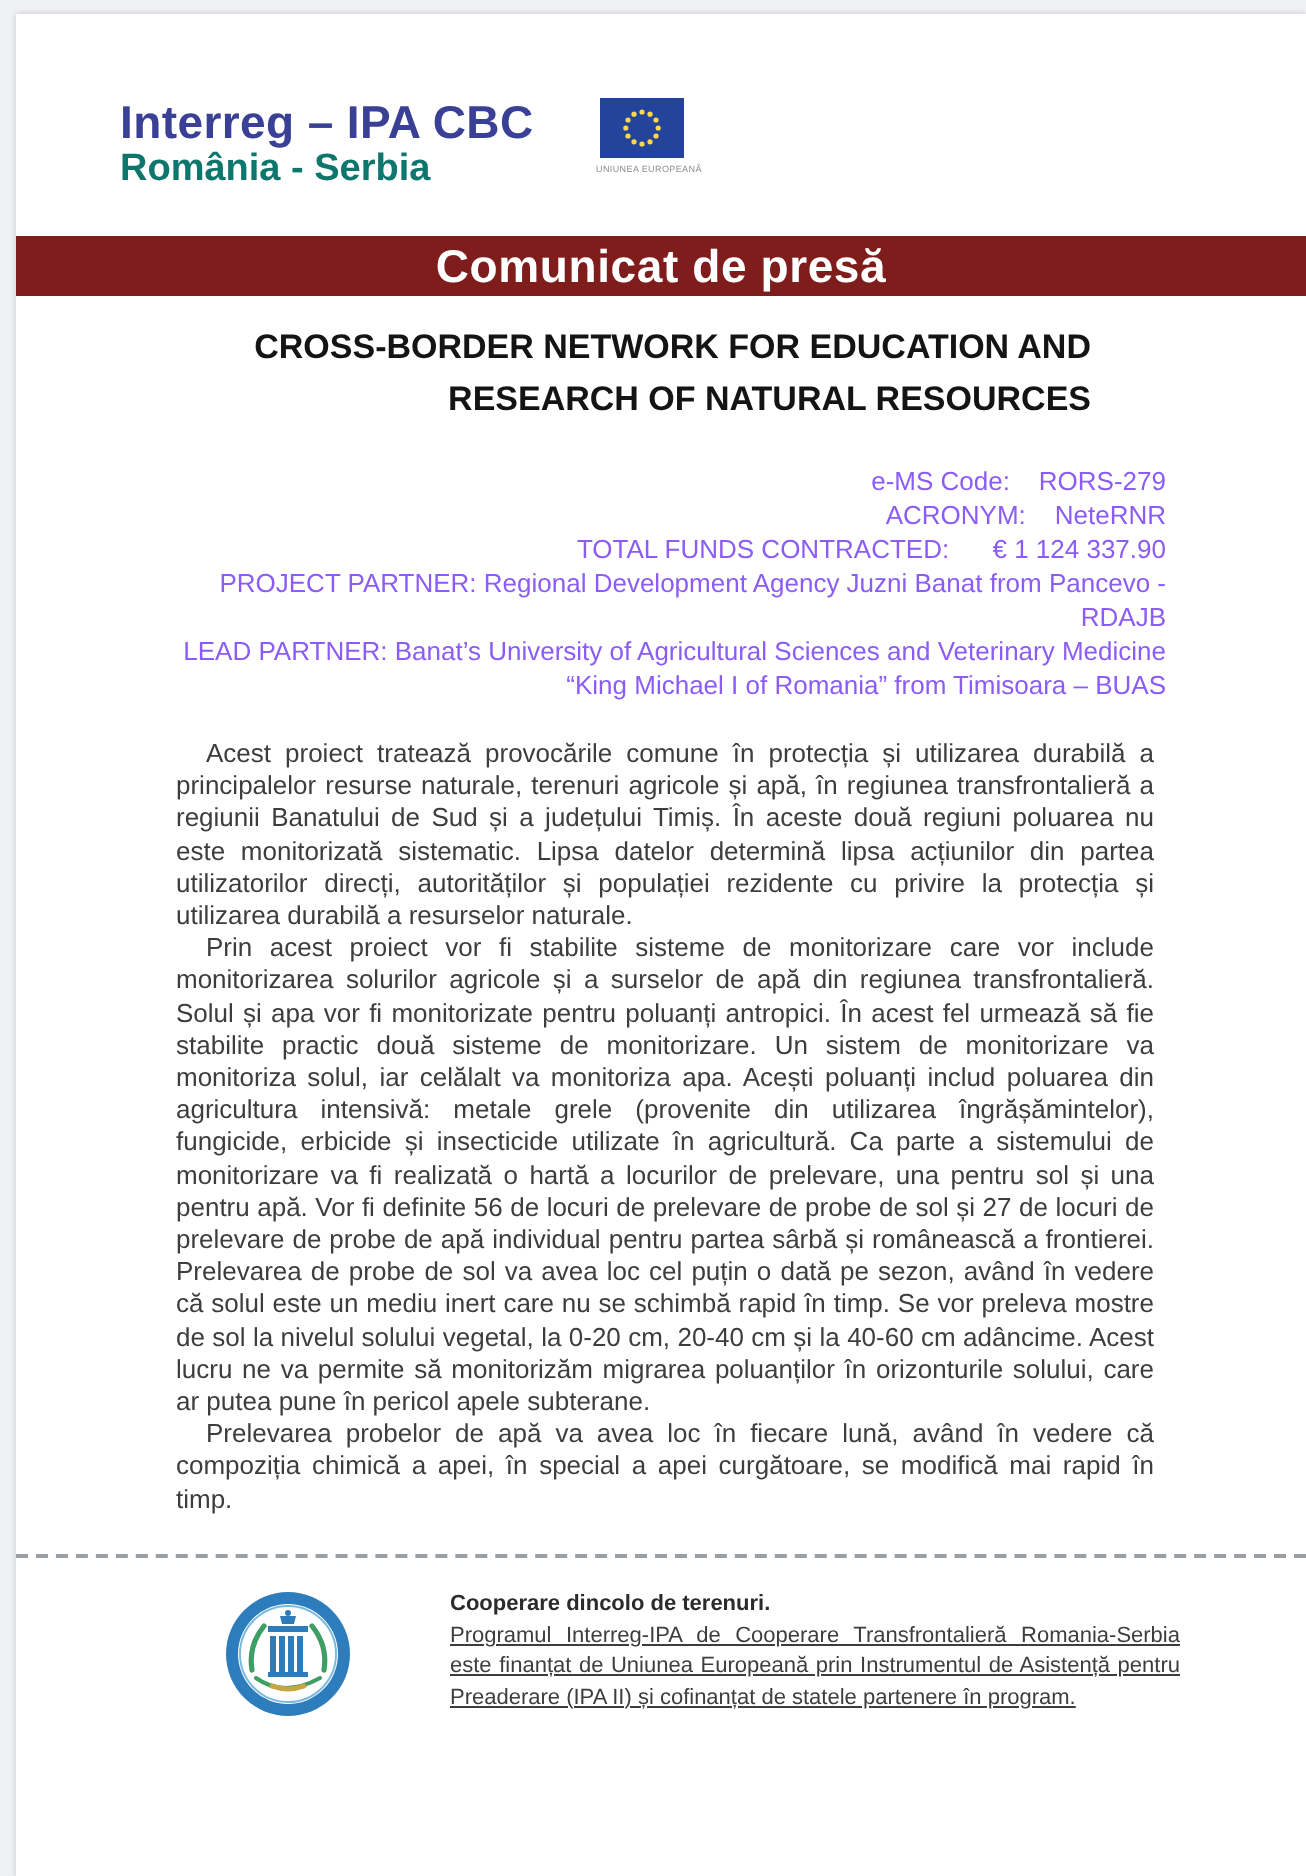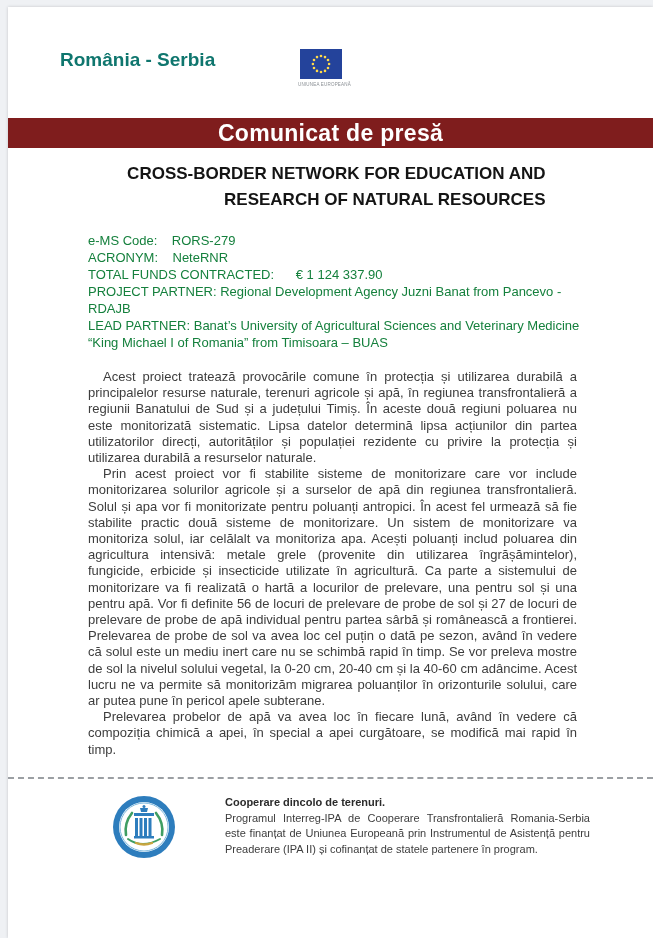--- a/index.html
+++ b/index.html
@@ -61,22 +61,23 @@
     text-align: right;
     font-size: 17px; font-weight: bold;
     line-height: 26px;
     color: #141414;
   }
 
   
   .details { margin: 19px 70px 0 80px; }
   .detail-line {
     font-size: 13px; line-height: 17px;
-    color: #15803d;
+    color: #8b5cf6;
     white-space: pre-wrap;
+    text-align: right;
   }
 
   
   .body-text { margin: 18px 76px 0 80px; }
   .para {
     font-size: 13px; line-height: 16.2px;
     color: #3d3d3d;
     text-align: justify;
     text-indent: 15px;
   }
@@ -105,29 +106,31 @@
   .seal { width: 64px; height: 64px; flex: 0 0 64px; }
   .footer-text { margin-left: 49px; width: 365px; }
   .footer-slogan {
     font-size: 11px; font-weight: bold; color: #2b2b2b; line-height: 15px;
   }
   .footer-body {
     margin-top: 1px;
     font-size: 11px; line-height: 15.5px;
     color: #3d3d3d;
     text-align: justify;
+    text-decoration: underline;
   }
 </style>
 </head>
 <body>
 
 <div class="page">
 
   <div class="brand-row">
     <div class="interreg-logo">
+      <div class="logo-line1">Interreg – IPA CBC</div>
       <div class="logo-line2">România - Serbia</div>
     </div>
     <div class="eu-flag-block">
       <svg class="eu-flag" viewBox="0 0 42 30" xmlns="http://www.w3.org/2000/svg">
         <rect x="0" y="0" width="42" height="30" fill="#24439b"></rect>
         <g fill="#ffd94a">
           <circle cx="21" cy="7" r="1.3"></circle>
           <circle cx="25" cy="8.1" r="1.3"></circle>
           <circle cx="28" cy="11" r="1.3"></circle>
           <circle cx="29.1" cy="15" r="1.3"></circle>

